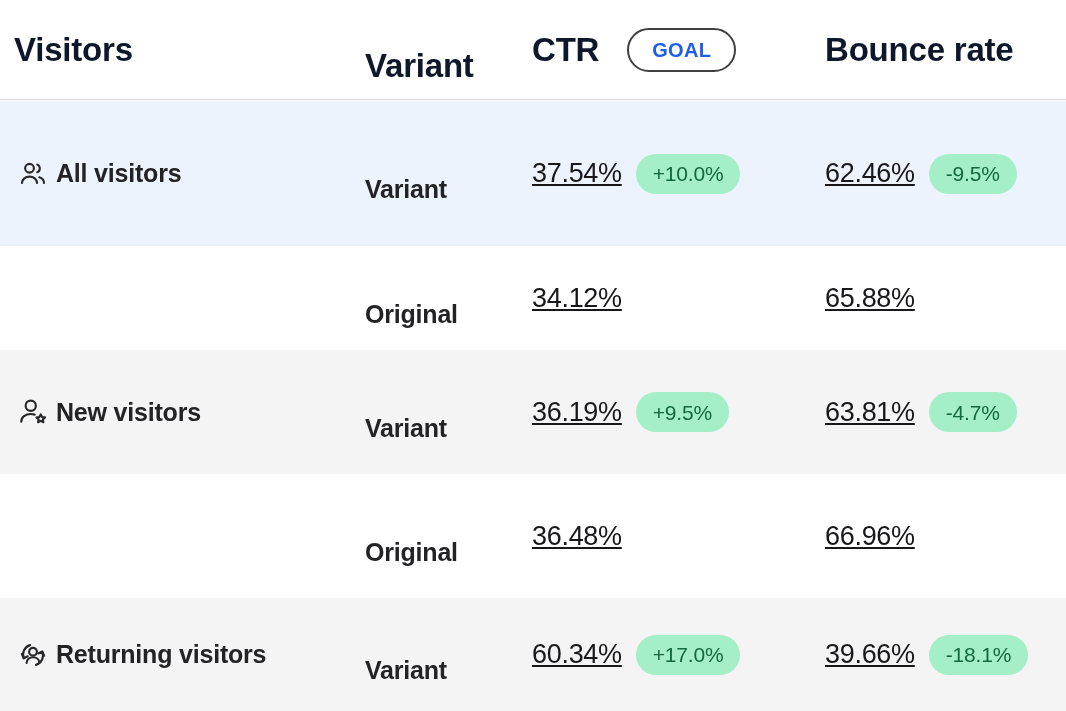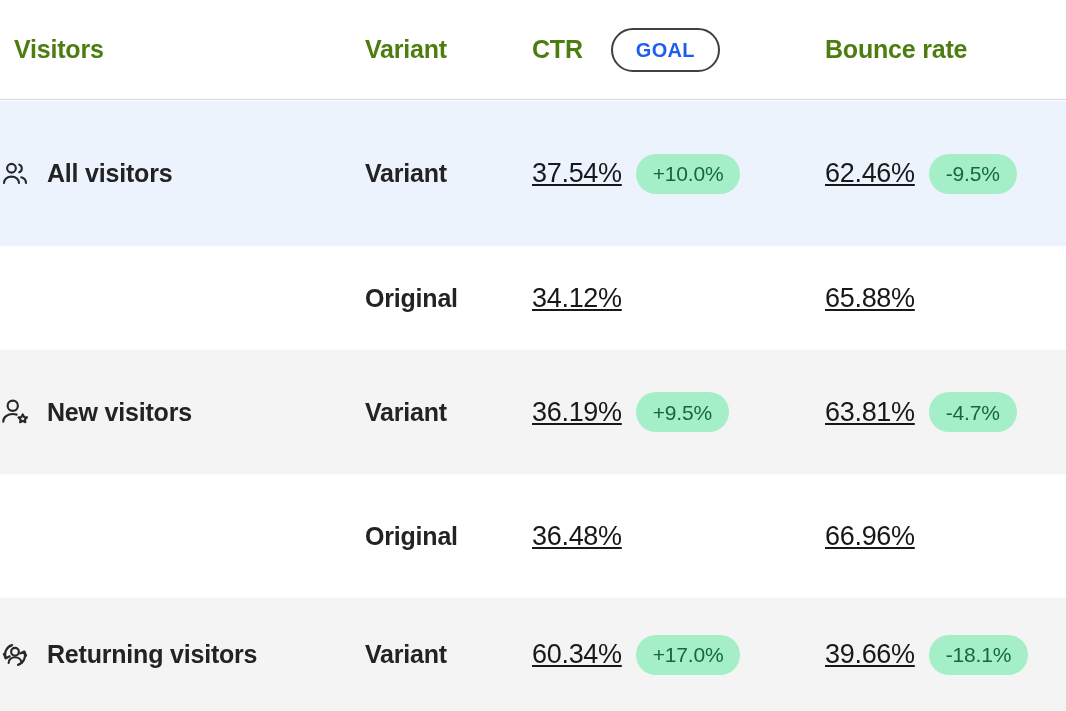--- a/index.html
+++ b/index.html
@@ -30,21 +30,21 @@
     left: 0;
     top: 0;
     width: 365px;
     height: 100%;
     display: flex;
     align-items: center;
   }
   .col-variant {
     position: absolute;
     left: 365px;
-    top: 0;
+    top: 16px;
     width: 167px;
     height: 100%;
     display: flex;
     align-items: center;
   }
   .col-ctr {
     position: absolute;
     left: 532px;
     top: 0;
     width: 293px;
@@ -67,24 +67,24 @@
     position: absolute;
     left: 0;
     top: 0;
     width: 1066px;
     height: 100px;
     background: #ffffff;
     border-bottom: 1px solid #d6d6da;
     box-sizing: border-box;
   }
   .header-cell-text {
-    font-size: 25px;
+    font-size: 33px;
     font-weight: bold;
     letter-spacing: -0.2px;
-    color: #4d7c0f;
+    color: #0f172a;
     white-space: nowrap;
   }
   .col-visitors .header-cell-text { padding-left: 14px; }
   .header-ctr-wrap {
     display: flex;
     align-items: center;
     gap: 28px;
   }
   .goal-badge {
     display: inline-flex;
@@ -111,21 +111,22 @@
     width: 1066px;
     box-sizing: border-box;
   }
   .row-bg-blue  { background: #ecf3fd; }
   .row-bg-white { background: #ffffff; }
   .row-bg-gray  { background: #f4f4f5; }
 
   .visitor-cell {
     display: flex;
     align-items: center;
-    gap: 17px;
+    gap: 8px;
+    padding-left: 18px;
   }
   .visitor-icon {
     width: 30px;
     height: 30px;
     flex: 0 0 30px;
     display: flex;
     align-items: center;
     justify-content: center;
     color: #27272a;
   }

